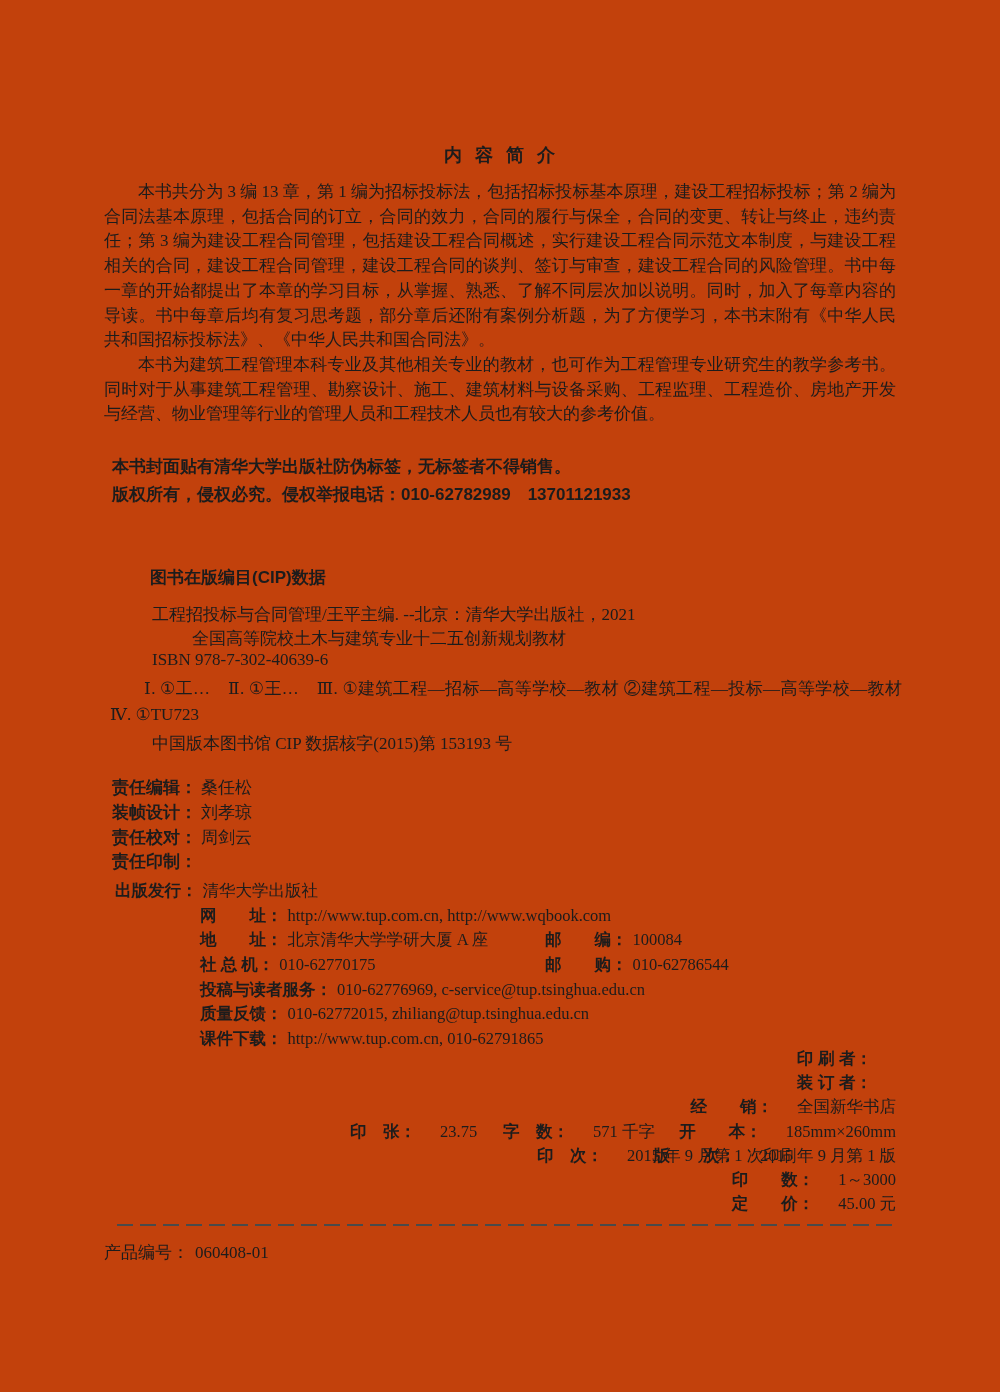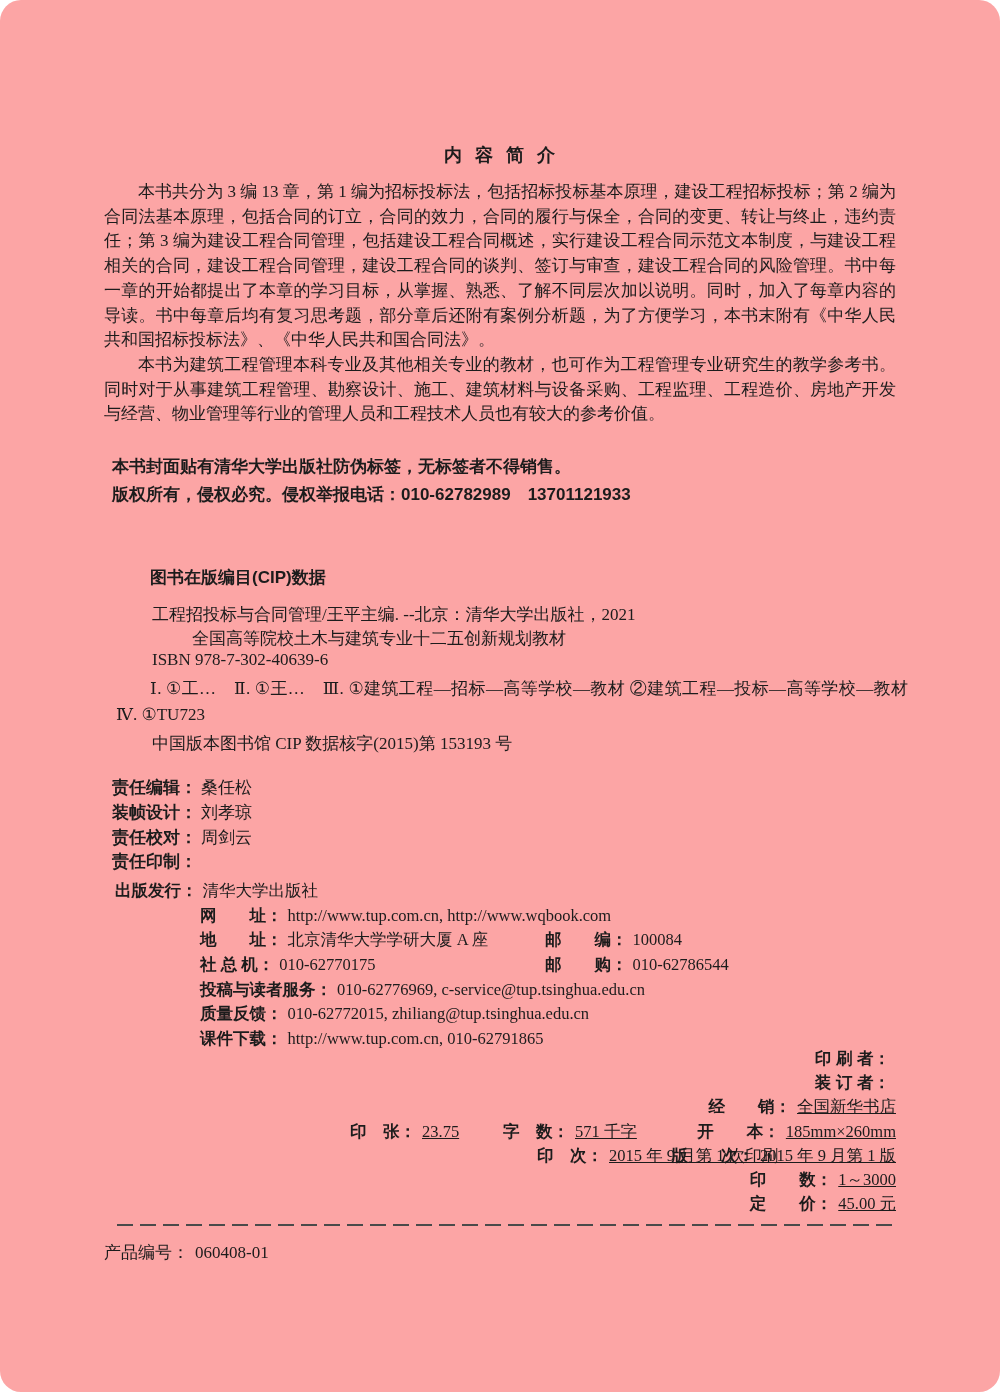--- a/index.html
+++ b/index.html
@@ -1,21 +1,20 @@
 <!DOCTYPE html>
 <html><head>
 <meta charset="utf-8">
 <style>
   * { margin:0; padding:0; box-sizing:border-box; }
   html,body { background:#ffffff; }
   .page {
     position:relative; width:1000px; height:1392px; margin:0 auto;
-    background:#fca5a5; color:#1c1c1c; overflow:hidden;
+    background:#c2410c; color:#1c1c1c; overflow:hidden;
     font-family:"Liberation Serif","DejaVu Serif",serif;
-    border-radius:21px;
   }
 
   .title {
     position:absolute; top:143px; left:0; width:100%;
     text-align:center; font-size:18px; font-weight:bold;
     word-spacing:6px; letter-spacing:1px;
     font-family:"Liberation Sans","DejaVu Sans",sans-serif;
   }
 
   .intro {
@@ -29,39 +28,39 @@
     font-size:17px; line-height:27.5px; font-weight:bold;
     font-family:"Liberation Sans","DejaVu Sans",sans-serif;
   }
 
   .cip { position:absolute; top:566px; left:104px; width:792px; font-size:17px; }
   .cip .cip-heading { position:absolute; top:0; left:46px; font-weight:bold;
     font-family:"Liberation Sans","DejaVu Sans",sans-serif; }
   .cip .l1 { position:absolute; top:37px; left:48px; white-space:nowrap; }
   .cip .l2 { position:absolute; top:61px; left:48px; white-space:nowrap;margin-left:40px; }
   .cip .l3 { position:absolute; top:84px; left:48px; white-space:nowrap; }
-  .cip .cls { position:absolute; top:110px; left:12px; width:792px;
+  .cip .cls { position:absolute; top:110px; left:6px; width:792px;
     text-indent:2em; line-height:25.5px; text-align:justify; }
   .cip .rec { position:absolute; top:166px; left:48px; white-space:nowrap; }
 
   .credits { position:absolute; top:776px; left:112px; font-size:17px; line-height:24.8px; }
   .credits .lab { font-weight:bold; font-family:"Liberation Sans","DejaVu Sans",sans-serif; }
   .credits .val { margin-left:4px; }
 
   .pub { position:absolute; top:879px; left:115px; width:781px; font-size:16.5px; }
   .pub .row { position:relative; height:24.7px; line-height:24.7px; white-space:nowrap; }
   .pub .row.ind { padding-left:85px; }
   .pub .lab { font-weight:bold; font-family:Liberation Serif, serif; }
   .pub .val { margin-left:5px; }
   .pub .c2 { position:absolute; left:430px; top:0; }
 
   .print { position:absolute; top:1046px; left:104px; width:792px; font-size:16.5px; }
   .print .row { position:relative; height:24.2px; line-height:24.2px; white-space:nowrap;text-align:right; }
   .print .lab { font-weight:bold; font-family:"Liberation Sans","DejaVu Sans",sans-serif; }
-  .print .val { margin-left:6px;text-decoration:underline; }
+  .print .val { margin-left:24px; }
   .print .ca { position:absolute; left:246px; top:0; }
   .print .cb { position:absolute; left:399px; top:0; }
   .print .cc { position:absolute; left:409px; top:0;padding-left:24px; }
 
   .rule {
     position:absolute; top:1224px; left:117px; width:779px; height:2px;
     background:repeating-linear-gradient(90deg,#4a4a4a 0 16px,transparent 16px 23px);
   }
 
   .product { position:absolute; top:1241px; left:104px; font-size:17px; white-space:nowrap; }

